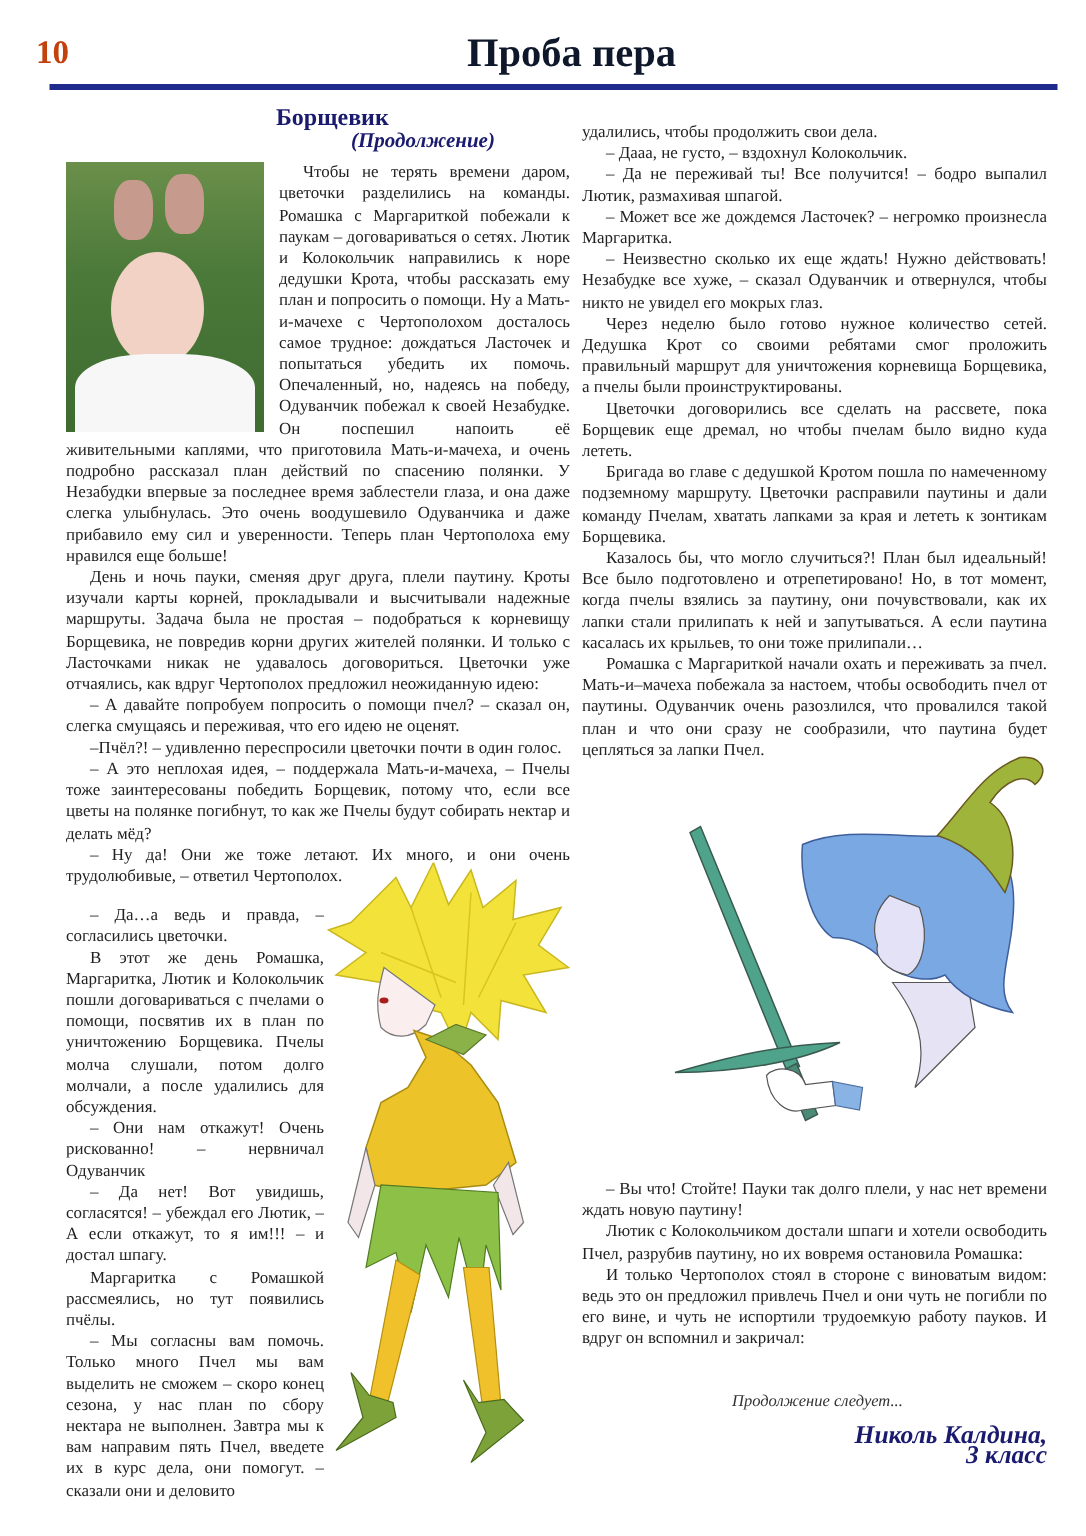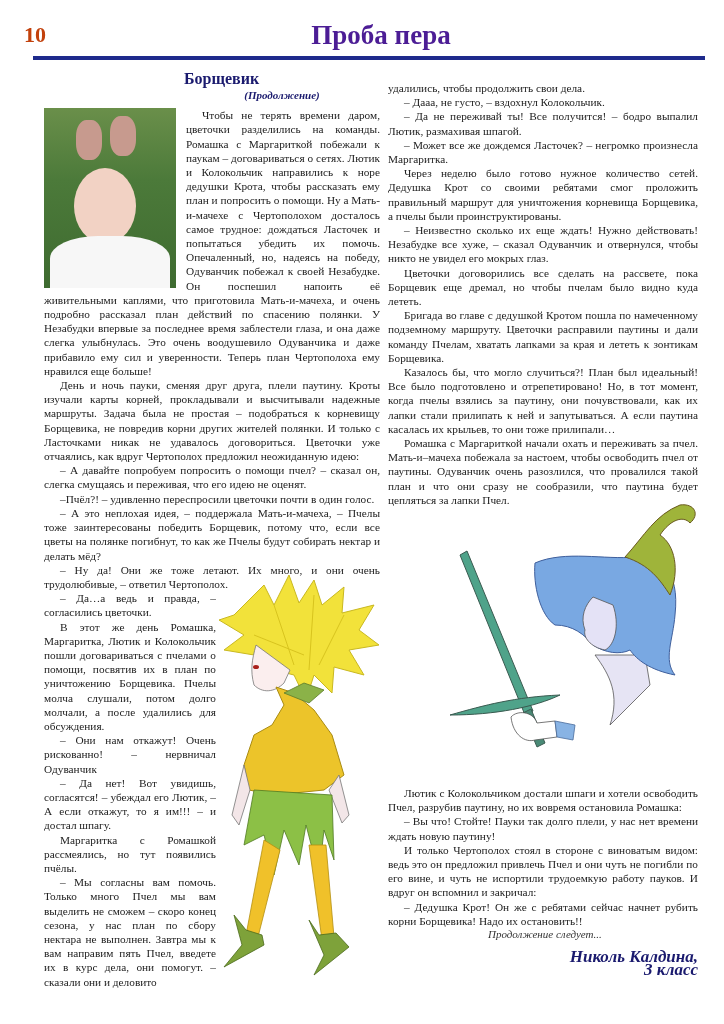--- a/index.html
+++ b/index.html
@@ -1,32 +1,32 @@
 <!DOCTYPE html>
 <html><head>
 <meta charset="utf-8">
 <style>
   html,body{margin:0;padding:0;background:#fff;}
   body{width:724px;height:1024px;position:relative;overflow:hidden;font-family:"Liberation Serif","DejaVu Serif",serif;color:#222;}
   .page-num{position:absolute;left:24px;top:22px;font-size:22px;font-weight:bold;color:#c2410c;}
-  .page-title{position:absolute;left:0;right:4px;top:20px;text-align:center;font-size:27px;font-weight:bold;color:#4c1d95;padding-left:42px;}
+  .page-title{position:absolute;left:0;right:4px;top:20px;text-align:center;font-size:27px;font-weight:bold;color:#0f172a;padding-left:42px;}
   .rule{position:absolute;left:33px;right:19px;top:56px;height:4px;background:#1e2a8c;}
   .col{position:absolute;font-size:11.3px;line-height:14.2px;text-align:justify;}
   .col p{margin:0;text-indent:16px;}
   .col p.ni{text-indent:0;}
   .left{left:44px;width:336px;top:70px;}
   .right{left:388px;width:310px;top:63px;margin-top:18px;}
   .art-title{text-align:left;font-size:16px;font-weight:bold;color:#1a1a6e;margin-left:140px;line-height:18px;}
-  .art-sub{text-align:center;font-size:11px;font-style:italic;font-weight:bold;color:#1a1a6e;margin-left:140px;margin-bottom:6px;}
+  .art-sub{text-align:center;font-size:14px;font-style:italic;font-weight:bold;color:#1a1a6e;margin-left:140px;margin-bottom:6px;}
   .photo{float:left;width:132px;height:180px;margin:0 10px 0 0;background:linear-gradient(180deg,#6a8f4a 0%,#4c7a3a 40%,#3e6b30 100%);position:relative;overflow:hidden;}
   .photo .face{position:absolute;left:30px;top:60px;width:62px;height:76px;border-radius:50%;background:#f2d2c4;}
   .photo .hair1{position:absolute;left:32px;top:12px;width:26px;height:40px;border-radius:40%;background:#c79a8e;}
   .photo .hair2{position:absolute;left:66px;top:8px;width:26px;height:40px;border-radius:40%;background:#c79a8e;}
   .photo .collar{position:absolute;left:6px;top:128px;width:120px;height:56px;border-radius:40% 40% 0 0;background:#f7f7f7;}
-  .narrow{width:172px;}
+  .narrow{width:172px;margin-top:12px;}
   .ill-dandelion{position:absolute;left:214px;top:575px;width:170px;height:405px;}
   .ill-bell{position:absolute;left:445px;top:485px;width:265px;height:265px;}
   .cont{position:absolute;left:488px;top:928px;font-size:11px;font-style:italic;color:#333;}
   .author{position:absolute;right:26px;top:950px;text-align:right;font-size:17px;font-style:italic;font-weight:bold;color:#1a1a6e;line-height:13px;}
 </style>
 </head>
 <body>
 
 <div class="page-num">10</div>
 <div class="page-title">Проба пера</div>
@@ -55,33 +55,32 @@
     <p>Маргаритка с Ромашкой рассмеялись, но тут появились пчёлы.</p>
     <p>– Мы согласны вам помочь. Только много Пчел мы вам выделить не сможем – скоро конец сезона, у нас план по сбору нектара не выполнен. Завтра мы к вам направим пять Пчел, введете их в курс дела, они помогут. – сказали они и деловито</p>
   </div>
 </div>
 
 <div class="col right">
   <p class="ni">удалились, чтобы продолжить свои дела.</p>
   <p>– Дааа, не густо, – вздохнул Колокольчик.</p>
   <p>– Да не переживай ты! Все получится! – бодро выпалил Лютик, размахивая шпагой.</p>
   <p>– Может все же дождемся Ласточек? – негромко произнесла Маргаритка.</p>
+  <p>– Неизвестно сколько их еще ждать! Нужно действовать! Незабудке все хуже, – сказал Одуванчик и отвернулся, чтобы никто не увидел его мокрых глаз.</p>
   <p>Через неделю было готово нужное количество сетей. Дедушка Крот со своими ребятами смог проложить правильный маршрут для уничтожения корневища Борщевика, а пчелы были проинструктированы.</p>
-  <p>– Неизвестно сколько их еще ждать! Нужно действовать! Незабудке все хуже, – сказал Одуванчик и отвернулся, чтобы никто не увидел его мокрых глаз.</p>
   <p>Цветочки договорились все сделать на рассвете, пока Борщевик еще дремал, но чтобы пчелам было видно куда лететь.</p>
   <p>Бригада во главе с дедушкой Кротом пошла по намеченному подземному маршруту. Цветочки расправили паутины и дали команду Пчелам, хватать лапками за края и лететь к зонтикам Борщевика.</p>
   <p>Казалось бы, что могло случиться?! План был идеальный! Все было подготовлено и отрепетировано! Но, в тот момент, когда пчелы взялись за паутину, они почувствовали, как их лапки стали прилипать к ней и запутываться. А если паутина касалась их крыльев, то они тоже прилипали…</p>
   <p>Ромашка с Маргариткой начали охать и переживать за пчел. Мать-и–мачеха побежала за настоем, чтобы освободить пчел от паутины. Одуванчик очень разозлился, что провалился такой план и что они сразу не сообразили, что паутина будет цепляться за лапки Пчел.</p>
 </div>
 
 <div class="col right" style="top:768px;">
+  <p>– Вы что! Стойте! Пауки так долго плели, у нас нет времени ждать новую паутину!</p>
   <p>Лютик с Колокольчиком достали шпаги и хотели освободить Пчел, разрубив паутину, но их вовремя остановила Ромашка:</p>
-  <p>– Вы что! Стойте! Пауки так долго плели, у нас нет времени ждать новую паутину!</p>
   <p>И только Чертополох стоял в стороне с виноватым видом: ведь это он предложил привлечь Пчел и они чуть не погибли по его вине, и чуть не испортили трудоемкую работу пауков. И вдруг он вспомнил и закричал:</p>
-  <p>– Дедушка Крот! Он же с ребятами сейчас начнет рубить корни Борщевика! Надо их остановить!!</p>
 </div>
 
 <svg class="ill-dandelion" viewBox="0 0 170 405">
   <g>
     <path d="M20,40 L50,10 L60,30 L75,0 L85,28 L100,5 L108,30 L130,12 L128,38 L160,30 L145,55 L165,70 L135,75 L150,100 L120,92 L118,118 L100,100 L92,125 L80,100 L60,95 L40,80 L10,75 L30,60 L5,45 Z" fill="#f2e23a" stroke="#c9b820" stroke-width="1"></path>
     <path d="M60,30 L80,90 M100,20 L95,95 M130,40 L105,90 M40,60 L90,80" stroke="#d8c41e" stroke-width="1" fill="none"></path>
   </g>
   <path d="M42,70 C38,85 36,95 40,110 C48,118 60,118 70,108 L76,95 Z" fill="#fbeeee" stroke="#777" stroke-width="0.8"></path>
   <ellipse cx="42" cy="92" rx="3" ry="2" fill="#a8201c"></ellipse>
   <path d="M62,112 L70,130 L58,150 L40,160 L30,190 L35,215 L60,220 L110,215 L130,200 L118,160 L100,135 L80,118 Z" fill="#ecc42a" stroke="#a98b12" stroke-width="1"></path>

